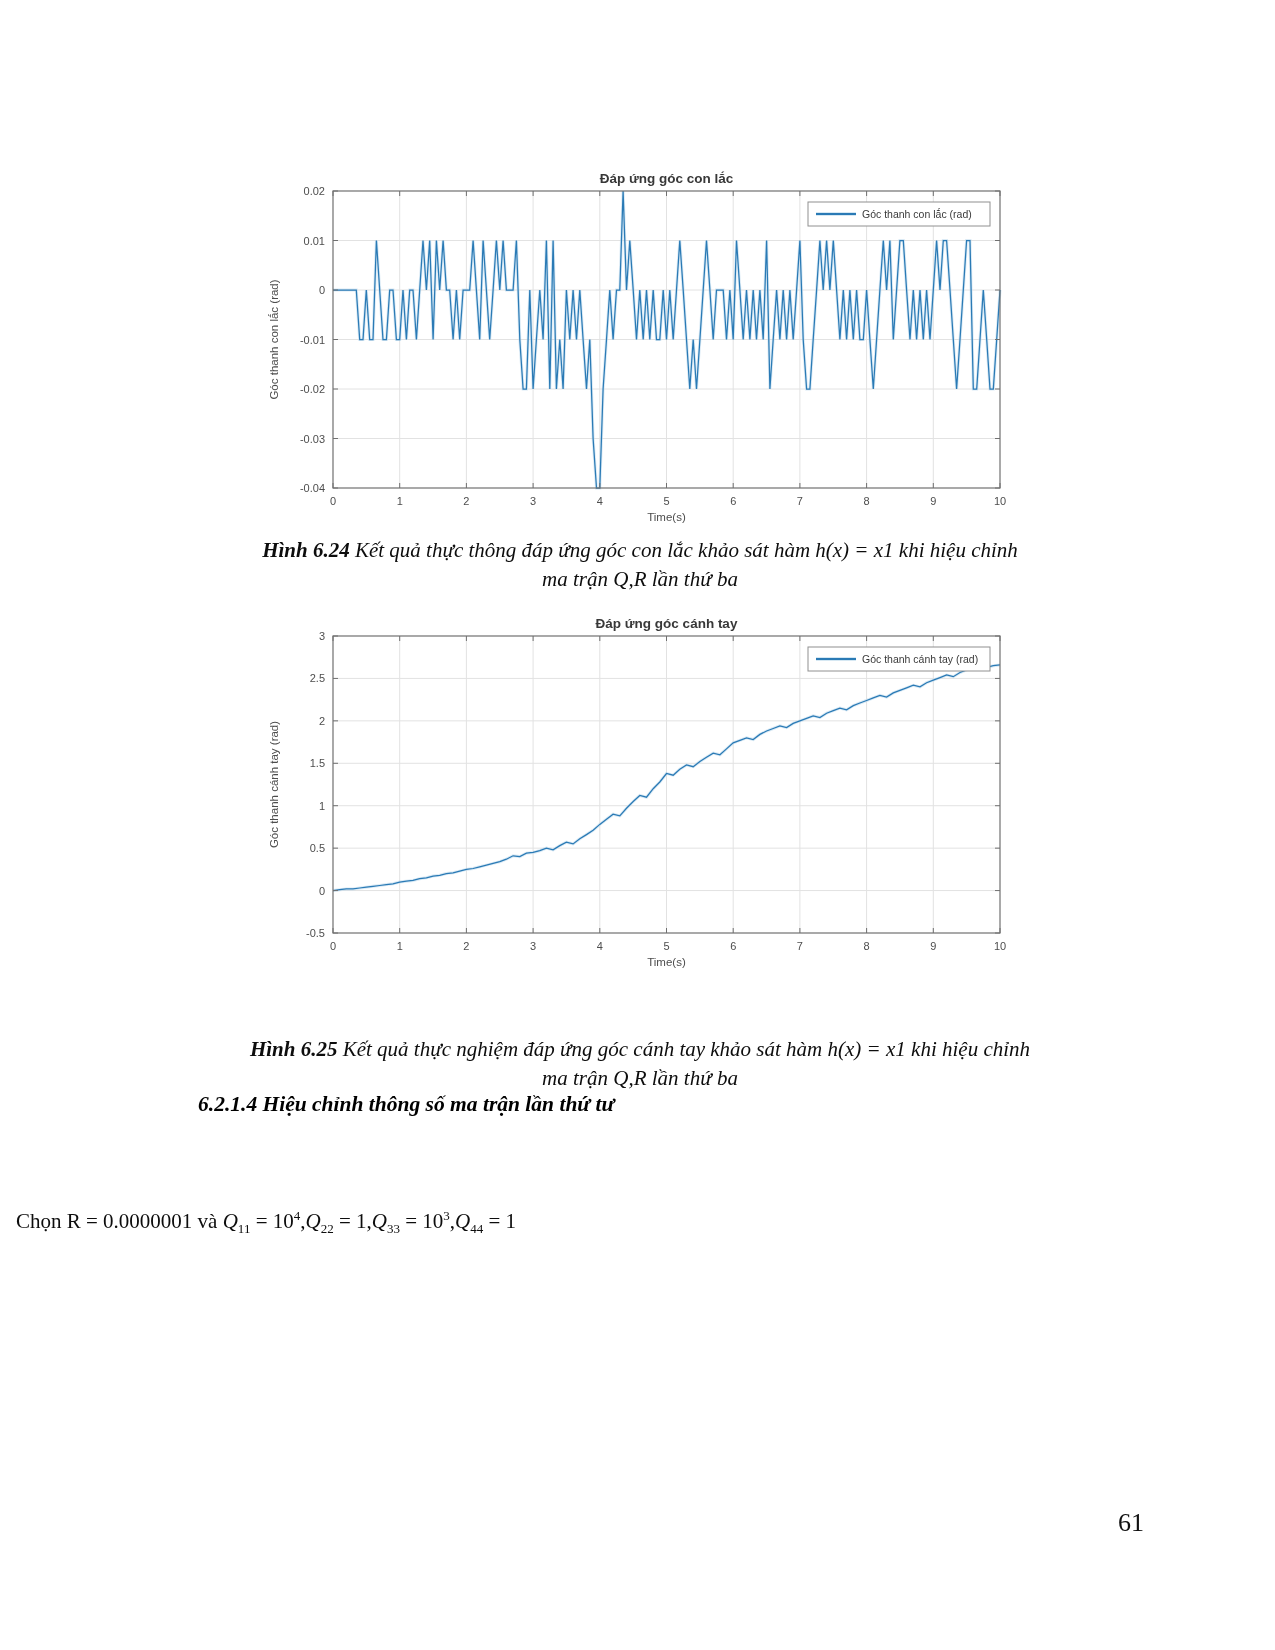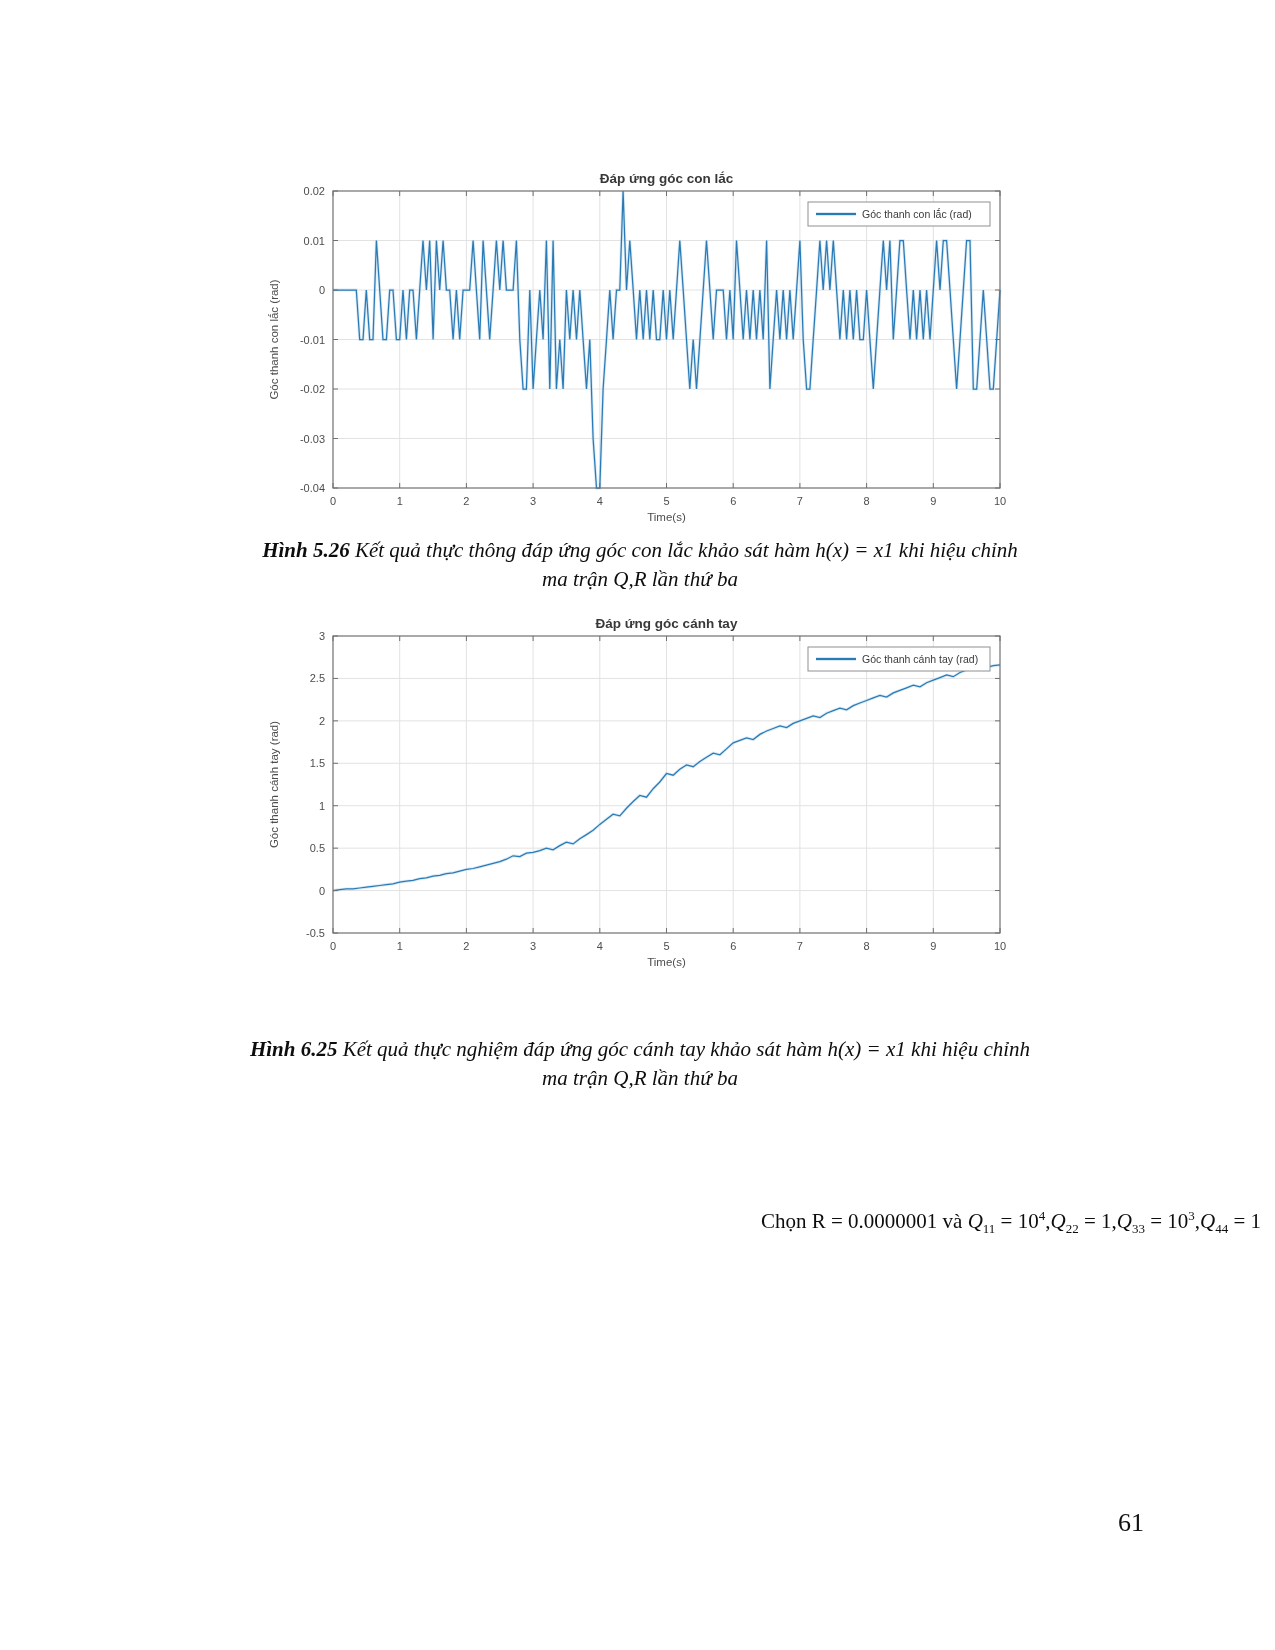--- a/index.html
+++ b/index.html
@@ -12,22 +12,22 @@
   .ctitle{font:bold 13.5px "Liberation Sans",sans-serif;fill:#383838;}
   .alabel{font:11.5px "Liberation Sans",sans-serif;fill:#4d4d4d;}
   .ltext{font:10.5px "Liberation Sans",sans-serif;fill:#3a3a3a;}
   .caption{position:absolute;left:140px;width:1000px;text-align:center;
            font-style:italic;font-size:21px;line-height:29px;color:#0d0d0d;}
   #caption-0{top:536px;}
   #caption-1{top:1035px;}
   .cap-label{font-weight:bold;}
   .heading{position:absolute;left:198px;top:1092px;font-weight:bold;font-style:italic;
            font-size:21.5px;color:#000;}
-  .formula{position:absolute;left:0;top:1208px;width:1261px;text-align:right;
-           font-size:21px;color:#0d0d0d;padding-left:10px;box-sizing:border-box;}
+  .formula{position:absolute;left:0;top:1208px;width:1261px;text-align:left;
+           font-size:21px;color:#0d0d0d;padding-left:16px;box-sizing:border-box;}
   .formula .qvar{font-style:italic;}
   .formula sub{font-size:13px;}
   .formula sup{font-size:13px;}
   .fterm{white-space:nowrap;}
   .pagenum{position:absolute;left:1118px;top:1508px;font-size:26px;color:#111;}
 </style>
 </head>
 <body>
 
 <div class="page">
@@ -108,21 +108,21 @@
         <text x="406.5" y="15" text-anchor="middle" class="ctitle">Đáp ứng góc con lắc</text>
         <text x="406.5" y="353" text-anchor="middle" class="alabel">Time(s)</text>
         <text x="18" y="171.5" text-anchor="middle" class="alabel" transform="rotate(-90 18 171.5)">Góc thanh con lắc (rad)</text>
         <rect x="548" y="34" width="182" height="24" fill="#ffffff" stroke="#909090" stroke-width="1"></rect>
         <line x1="556" y1="46" x2="596" y2="46" stroke="#bcd9ec" stroke-width="4" opacity="0.6"></line>
         <line x1="556" y1="46" x2="596" y2="46" stroke="#2a7ab5" stroke-width="2"></line>
         <text x="602" y="50" class="ltext">Góc thanh con lắc (rad)</text>
       </svg></div>
 
   <div id="caption-0" class="caption">
-    <span class="cap-label">Hình 5.26</span><span> Kết quả thực thông đáp ứng góc con lắc khảo sát hàm h(x) = x1 khi hiệu chỉnh</span>
+    <span class="cap-label">Hình 6.24</span><span> Kết quả thực thông đáp ứng góc con lắc khảo sát hàm h(x) = x1 khi hiệu chỉnh</span>
     <div>ma trận Q,R lần thứ ba</div>
   </div>
 
   <div id="chart-1" class="chart"><svg width="755" height="362" viewBox="0 0 755 362">
         <rect x="73" y="23" width="667" height="297" fill="#ffffff"></rect>
         <line x1="139.7" y1="23" x2="139.7" y2="320" stroke="#e2e2e2" stroke-width="1"></line>
         <line x1="206.4" y1="23" x2="206.4" y2="320" stroke="#e2e2e2" stroke-width="1"></line>
         <line x1="273.1" y1="23" x2="273.1" y2="320" stroke="#e2e2e2" stroke-width="1"></line>
         <line x1="339.8" y1="23" x2="339.8" y2="320" stroke="#e2e2e2" stroke-width="1"></line>
         <line x1="406.5" y1="23" x2="406.5" y2="320" stroke="#e2e2e2" stroke-width="1"></line>
@@ -203,20 +203,21 @@
         <line x1="556" y1="46" x2="596" y2="46" stroke="#bcd9ec" stroke-width="4" opacity="0.6"></line>
         <line x1="556" y1="46" x2="596" y2="46" stroke="#2a7ab5" stroke-width="2"></line>
         <text x="602" y="50" class="ltext">Góc thanh cánh tay (rad)</text>
       </svg></div>
 
   <div id="caption-1" class="caption">
     <span class="cap-label">Hình 6.25</span><span> Kết quả thực nghiệm đáp ứng góc cánh tay khảo sát hàm h(x) = x1 khi hiệu chỉnh</span>
     <div>ma trận Q,R lần thứ ba</div>
   </div>
 
+  <div class="heading">6.2.1.4 Hiệu chỉnh thông số ma trận lần thứ tư</div>
 
   <div class="formula">
     <span>Chọn R = 0.0000001 và</span>
     <span class="fterm"><span class="qvar">Q</span><sub>11</sub><span> = 10</span><sup>4</sup><span>,</span></span><span class="fterm"><span class="qvar">Q</span><sub>22</sub><span> = 1</span><sup></sup><span>,</span></span><span class="fterm"><span class="qvar">Q</span><sub>33</sub><span> = 10</span><sup>3</sup><span>,</span></span><span class="fterm"><span class="qvar">Q</span><sub>44</sub><span> = 1</span><sup></sup><span></span></span>
   </div>
 
   <div class="pagenum">61</div>
 
 </div>
 

